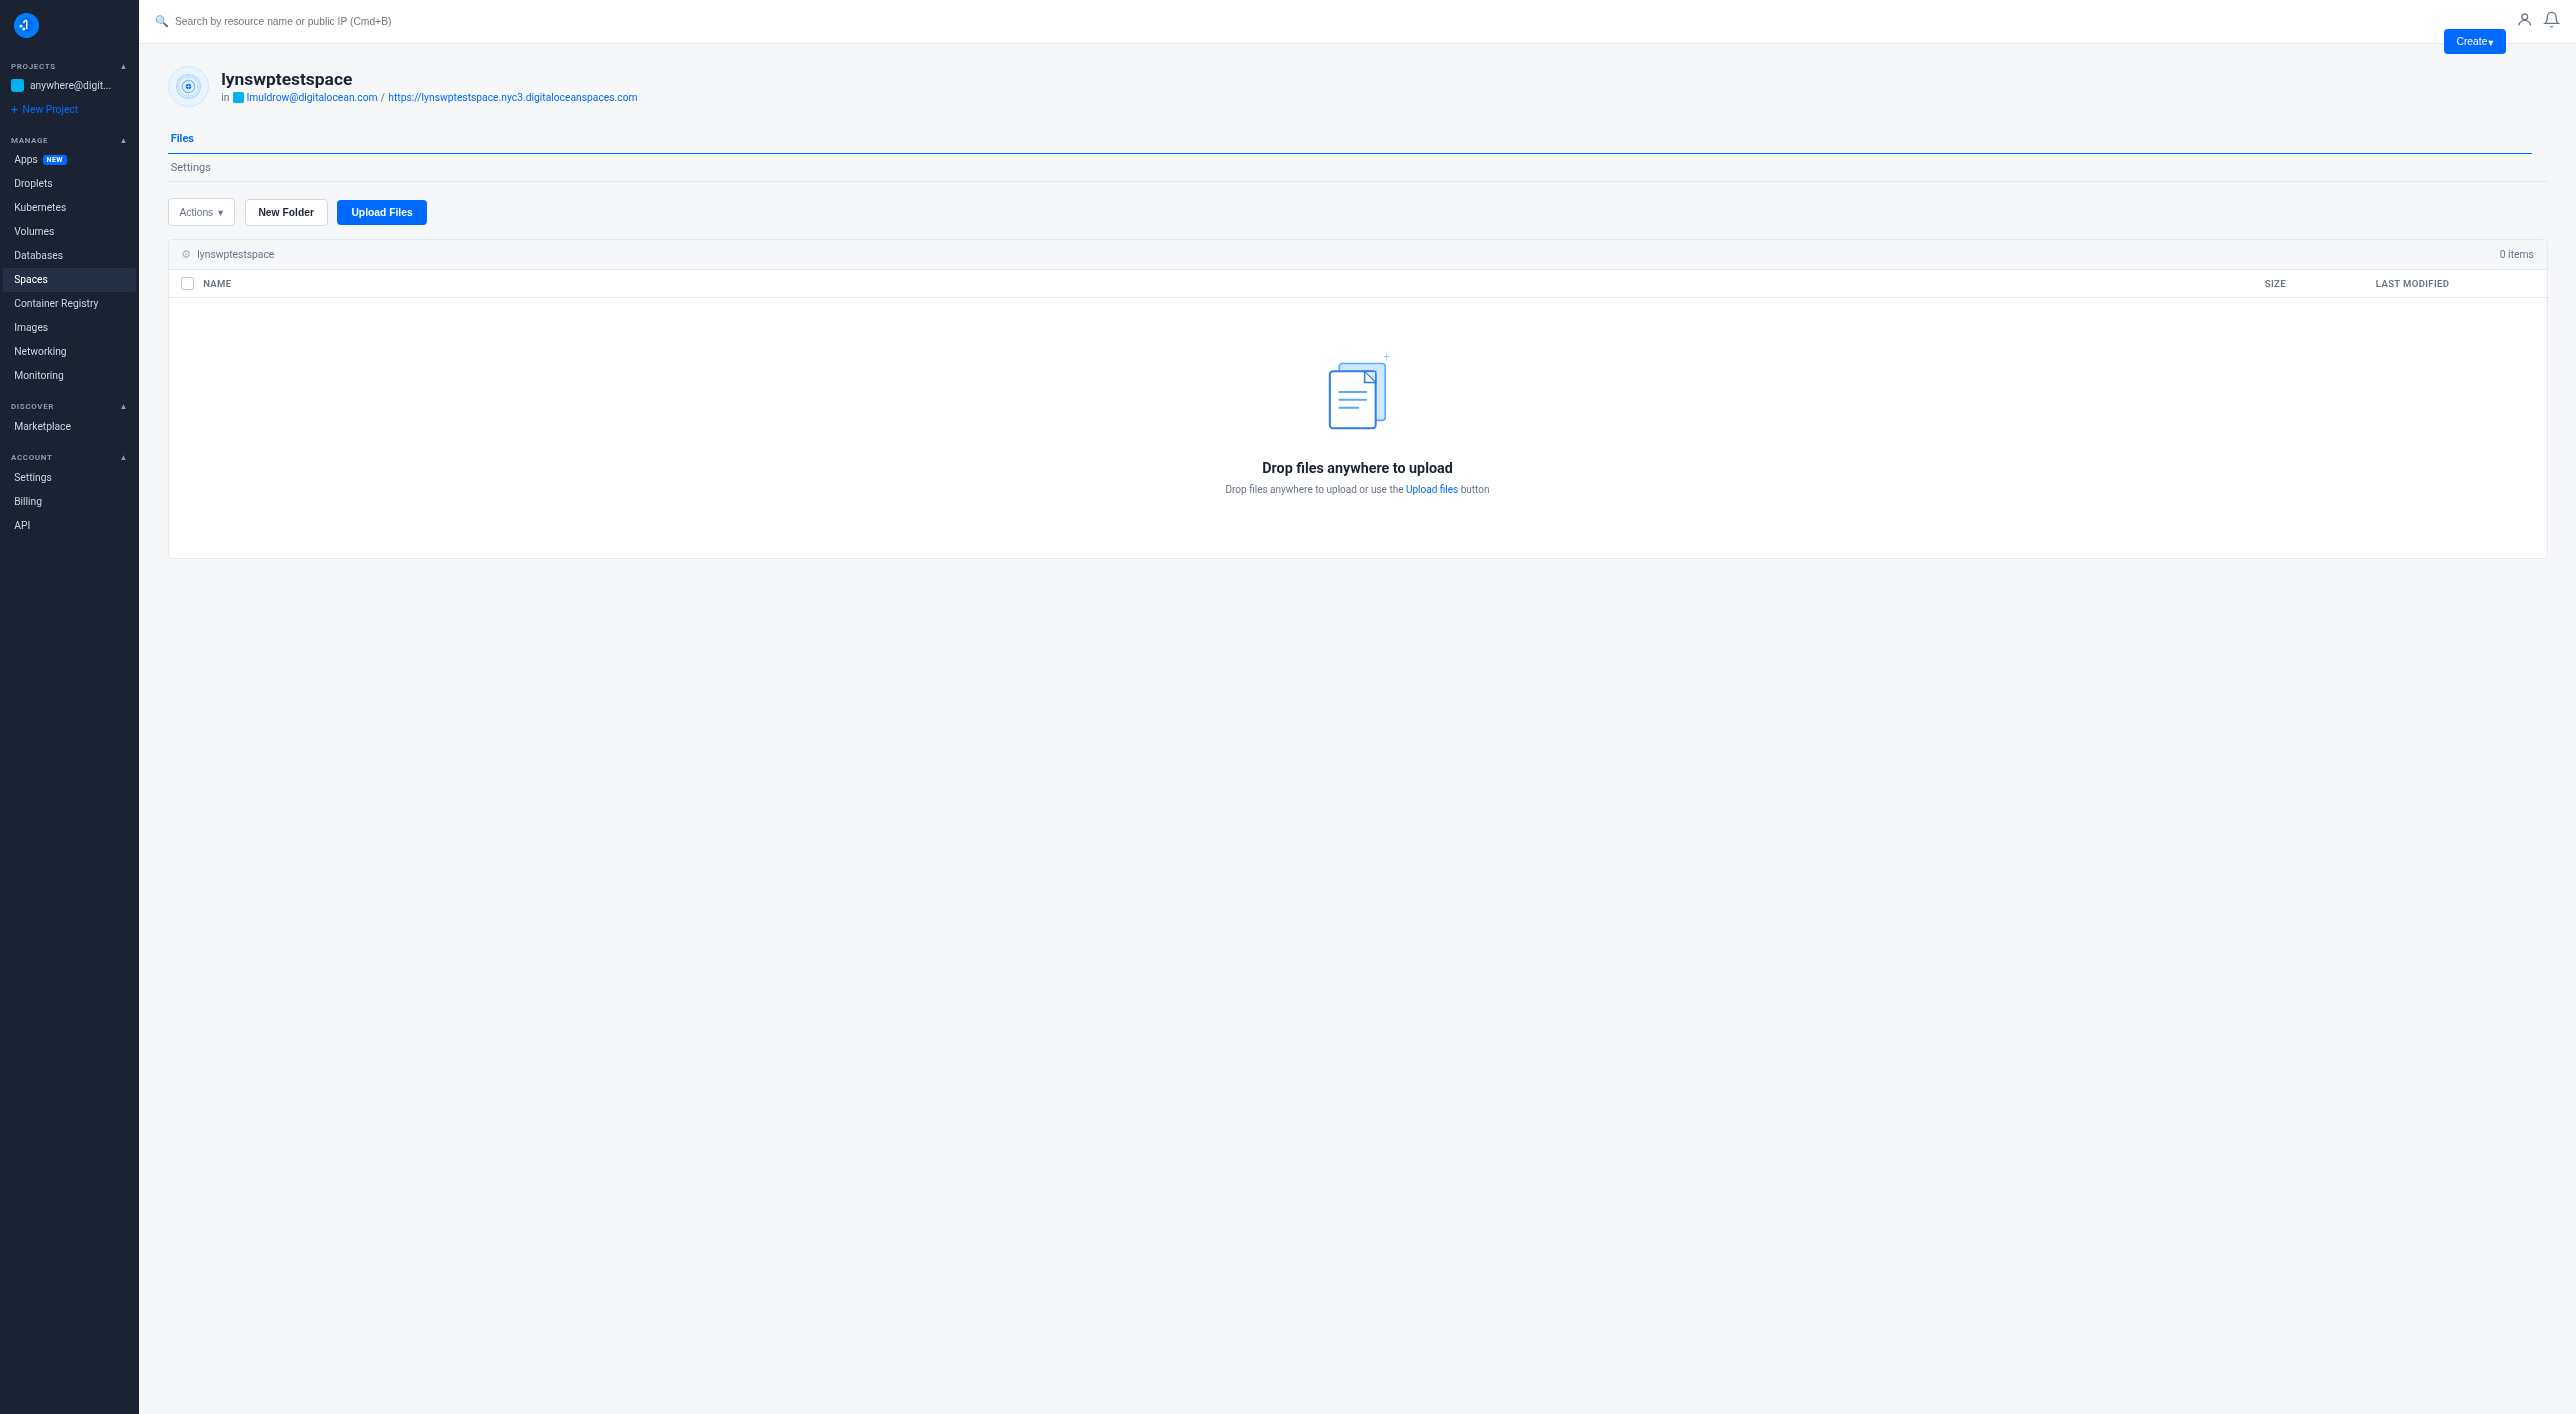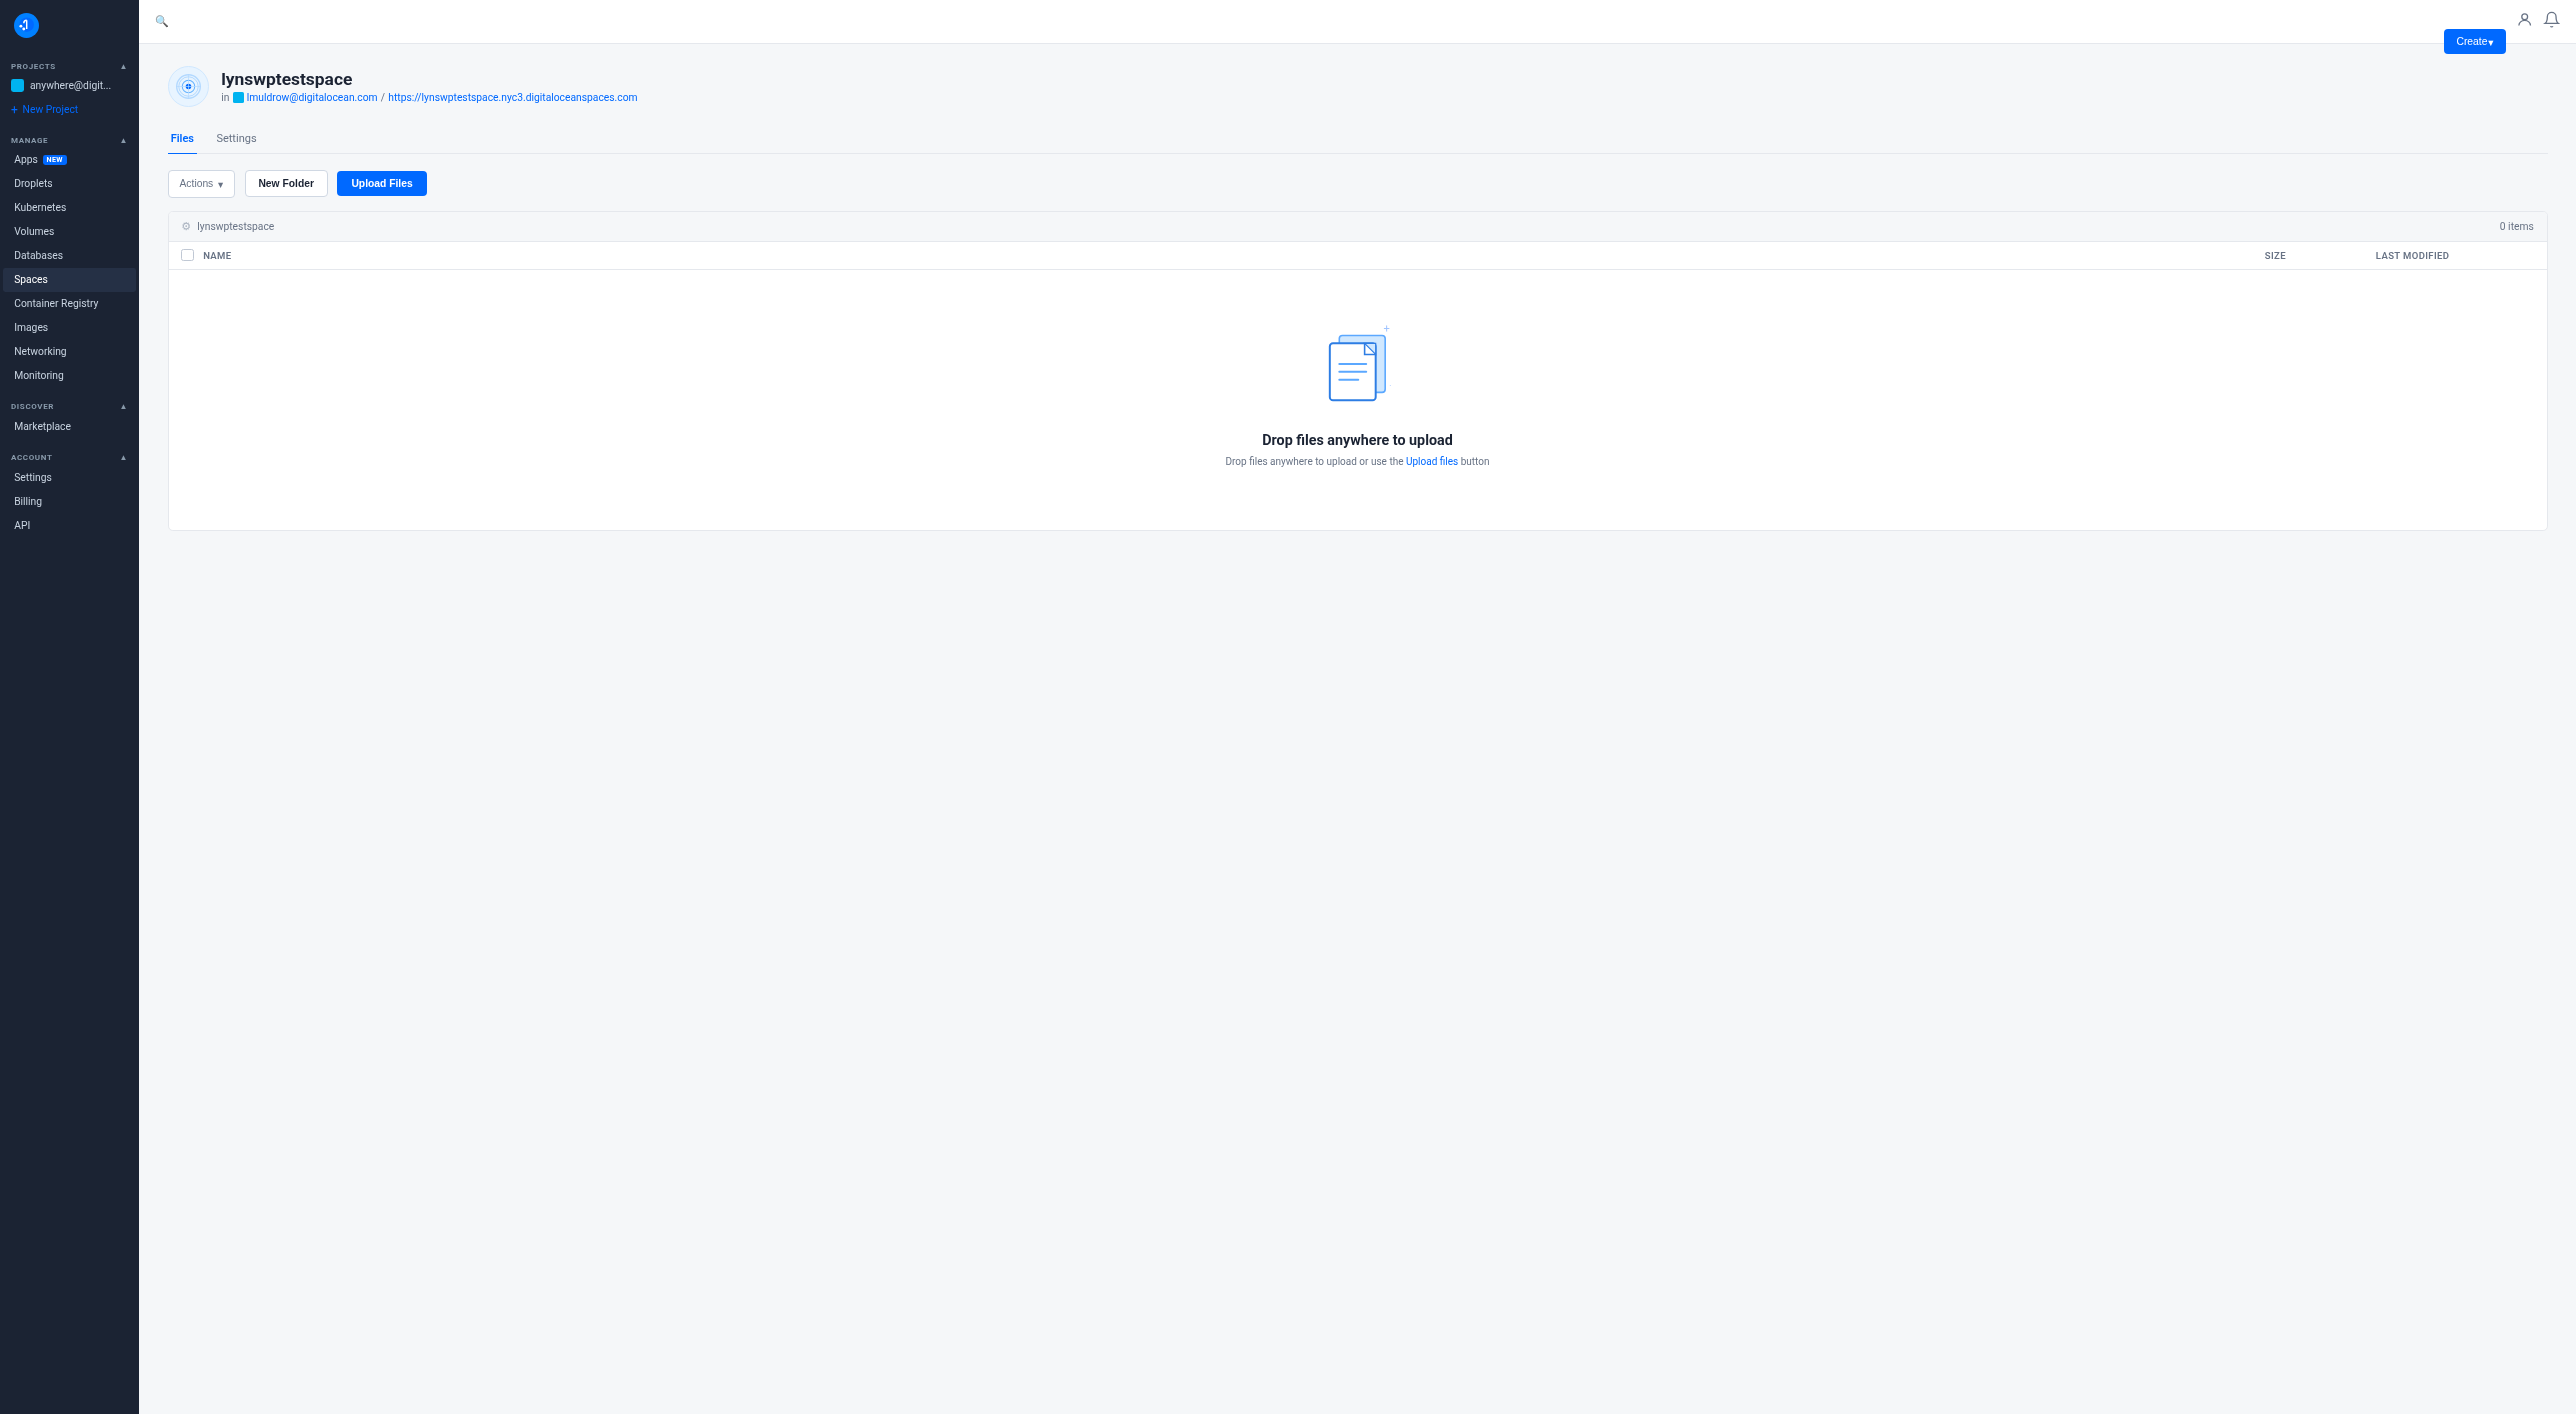--- a/index.html
+++ b/index.html
@@ -155,20 +155,21 @@
     .space-sub a { color: #0069ff; text-decoration: none; }
     .space-sub .proj-icon {
       width: 11px; height: 11px; background: #00b3f0; border-radius: 1.6px;
       display: inline-block;
     }
 
     
     .tabs {
       display: flex; border-bottom: 1.6px solid #e5e8ed;
       margin-bottom: 16px;
+      flex-direction: column;
     }
     .tab {
       padding: 8px 3.2px;
       margin-right: 16px;
       font-size: 11px;
       color: #687385;
       cursor: pointer;
       border-bottom: 1.6px solid transparent;
       margin-bottom: -1.6px;
     }
@@ -365,20 +366,21 @@
       <span>API</span>
     </div>
   </div>
 </div>
 
 <div class="main">
 
   <div class="topbar">
     <div class="search-box">
       <span class="search-icon">🔍</span>
+      <input type="text" class="filter-input" style="border: none; padding: 0px; flex: 1 1 0%; font-size: 10.3px; color: rgb(104, 115, 133); outline: none;" placeholder="Search by resource name or public IP (Cmd+B)">
     </div>
     <div class="topbar-right">
       <button class="create-btn">
         <span>Create</span>
         <span>▾</span>
       </button>
       <span class="topbar-icon">
         <svg width="17.4" height="17.4" viewBox="0 0 24 24" fill="none" stroke="#687385" stroke-width="1.8">
           <circle cx="12" cy="8" r="4"></circle>
             <path d="M4 20c0-4 3.6-7 8-7s8 3 8 7"></path>

